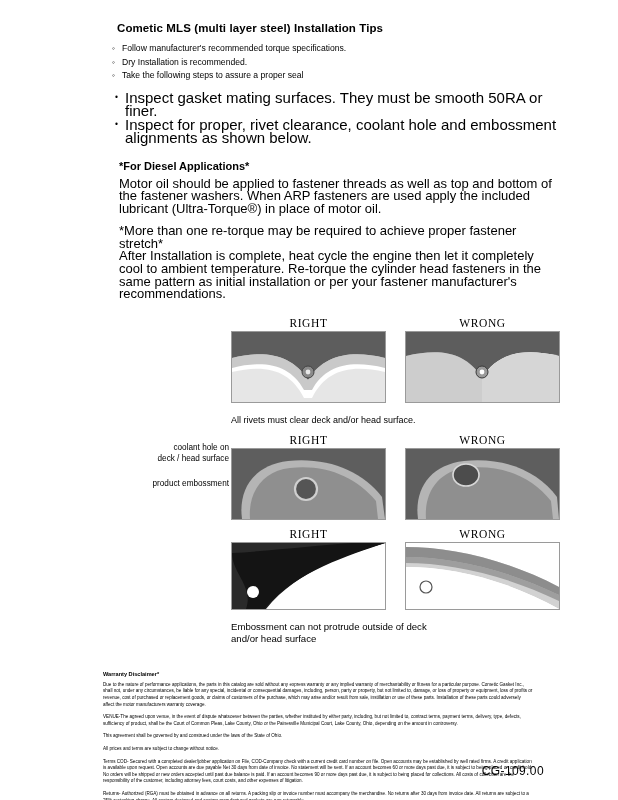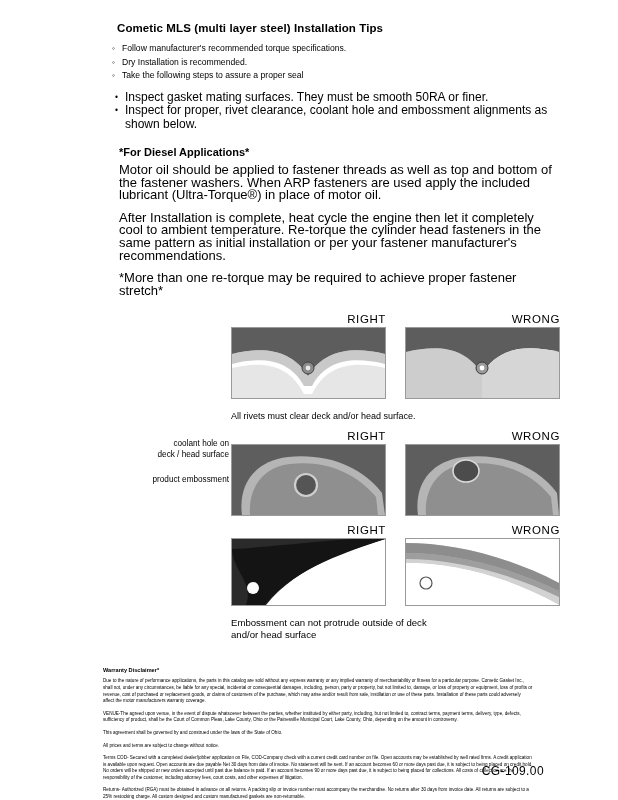--- a/index.html
+++ b/index.html
@@ -43,21 +43,21 @@
     position: absolute;
     left: 1px; top: 0;
     font-size: 8.5px;
   }
   ul.sub {
     list-style: none;
     margin: 0;
     padding: 0 0 0 12px;
   }
   ul.sub > li {
-    font-size: 12px;
+    font-size: 15px;
     line-height: 13.5px;
     position: relative;
     padding-left: 10px;
   }
   ul.sub > li::before {
     content: "\2022";
     position: absolute;
     left: 0; top: 0;
     font-size: 8.5px;
   }
@@ -79,24 +79,25 @@
     margin-top: 16px;
     padding-left: 128px;
   }
   .fig-block { margin-bottom: 3px; }
   .fig-labels {
     display: flex;
     gap: 19px;
   }
   .fig-labels span {
     width: 155px;
-    text-align: right;
+    text-align: center;
     font-size: 11.5px;
     letter-spacing: 0.6px;
     padding-bottom: 2px;
+    font-family: Liberation Serif, serif;
   }
   .fig-row {
     display: flex;
     gap: 19px;
   }
   .fig-box {
     width: 155px;
     height: 72px;
     border: 1px solid #9a9a9a;
     background: #ffffff;
@@ -165,22 +166,22 @@
     <li>Dry Installation is recommended.</li>
     <li>Take the following steps to assure a proper seal</li>
   </ul>
   <ul class="sub">
     <li>Inspect gasket mating surfaces.  They must be smooth 50RA or finer.</li>
     <li>Inspect for proper, rivet clearance, coolant hole and embossment alignments as shown below.</li>
   </ul>
 
   <h2 class="subhead">*For Diesel Applications*</h2>
   <p class="body">Motor oil should be applied to fastener threads as well as top and bottom of the fastener washers. When ARP fasteners are used apply the included lubricant (Ultra-Torque®) in place of motor oil.</p>
+  <p class="body last">*More than one re-torque may be required to achieve proper fastener stretch*</p>
   <p class="body">After Installation is complete, heat cycle the engine then let it completely cool to ambient temperature. Re-torque the cylinder head fasteners in the same pattern as initial installation or per your fastener manufacturer's recommendations.</p>
-  <p class="body last">*More than one re-torque may be required to achieve proper fastener stretch*</p>
 
   <div class="figures">
 
     <div class="fig-block">
       <div class="fig-labels">
         <span>RIGHT</span>
         <span>WRONG</span>
       </div>
       <div class="fig-row">
         <div class="fig-box">

